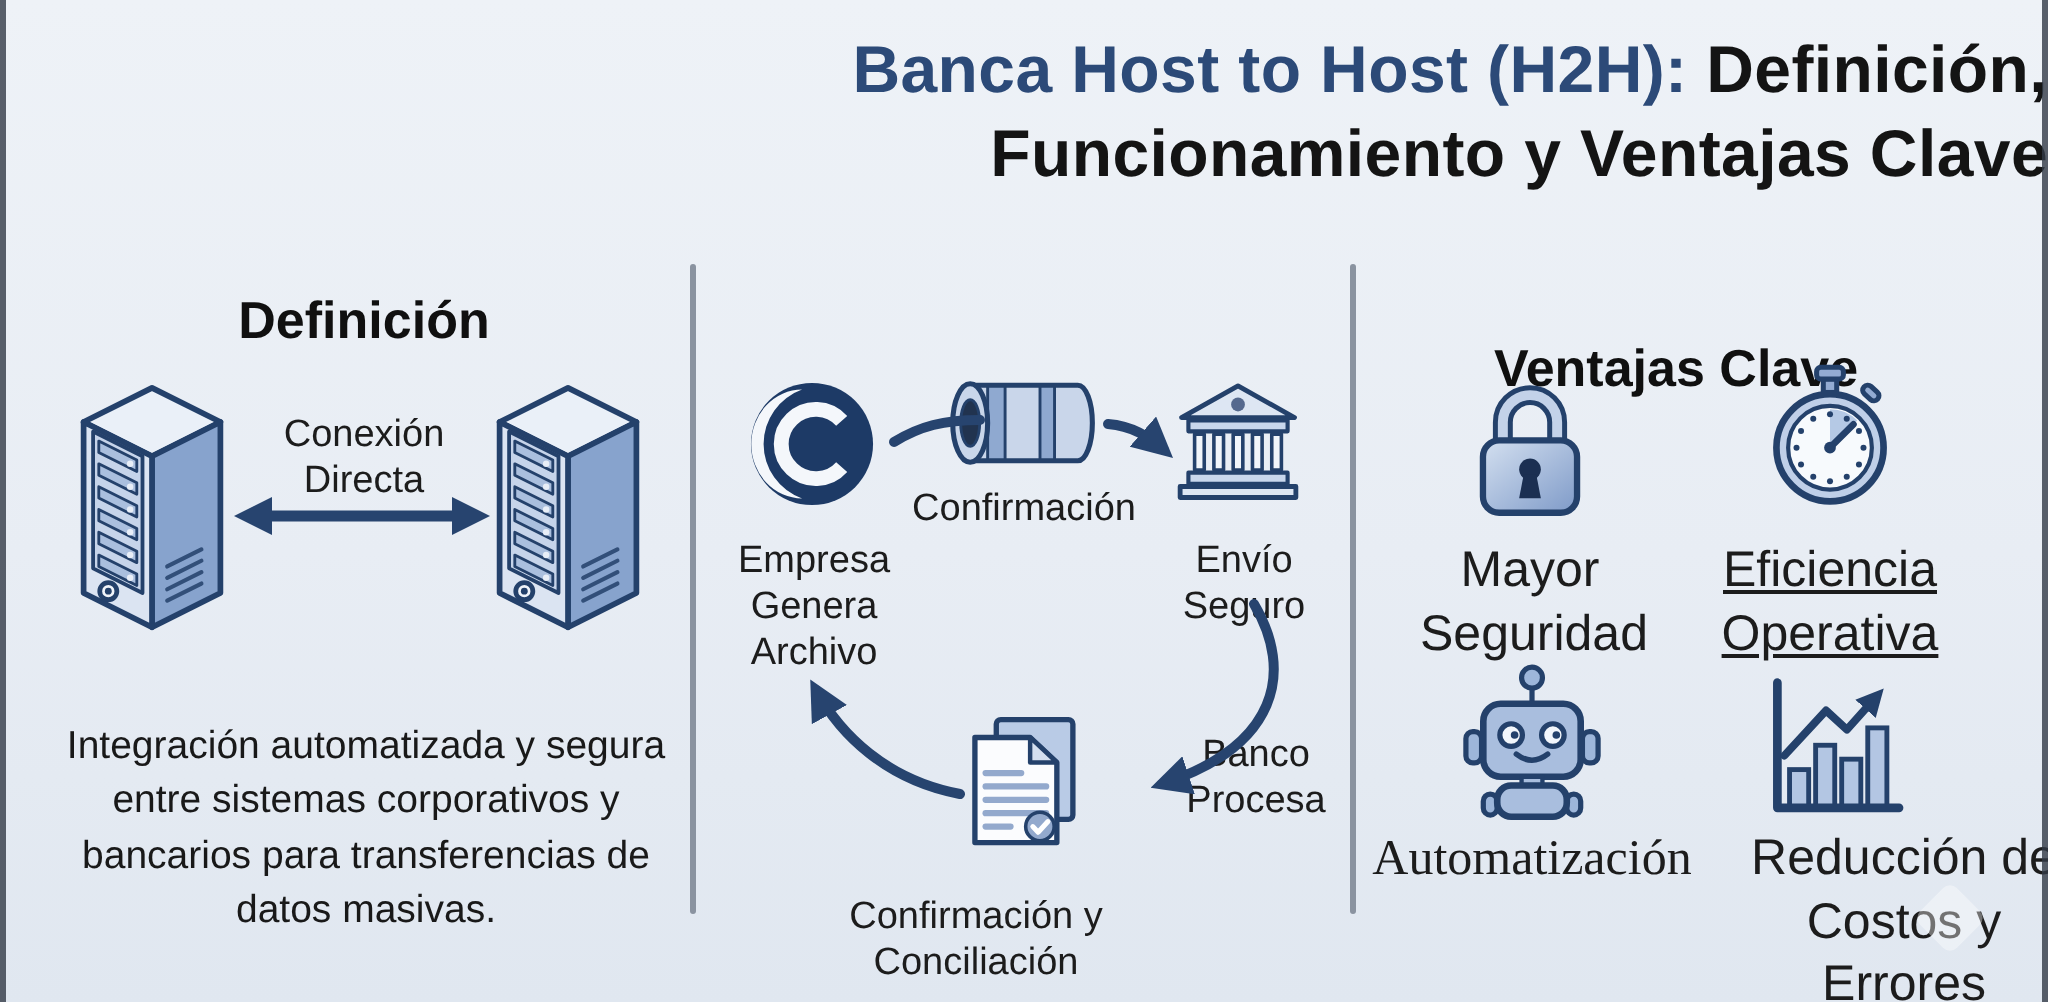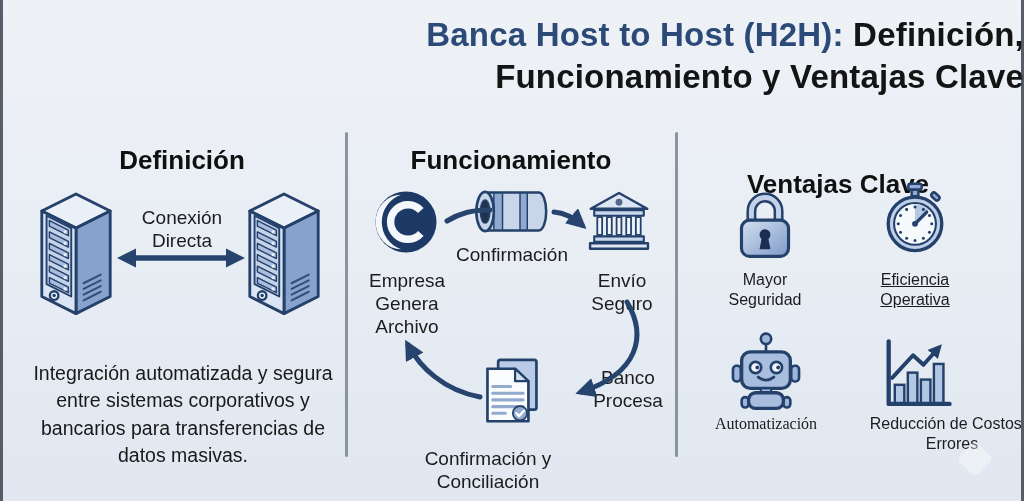--- a/index.html
+++ b/index.html
@@ -18,21 +18,21 @@
   #title .brand{color:#2c4a78;}
   .divider{position:absolute;top:132px;width:2.5px;height:325px;background:#8a93a0;border-radius:2px;}
   .col-heading{
     position:absolute;top:145px;width:250px;text-align:center;
     font-size:26px;font-weight:800;color:#101010;
   }
   .label{
     position:absolute;text-align:center;font-size:19px;line-height:1.22;color:#1c1c1c;
   }
   .label-lg{
-    position:absolute;text-align:center;font-size:16px;line-height:1.26;color:#1c1c1c;
+    position:absolute;text-align:center;font-size:25px;line-height:1.26;color:#1c1c1c;
   }
   .para{
     position:absolute;left:26px;top:360px;width:314px;text-align:center;
     font-size:19.5px;line-height:1.4;color:#191919;
   }
   .icon{position:absolute;display:block;}
   #overlay{position:absolute;left:0;top:0;pointer-events:none;}
   #watermark{
     position:absolute;left:962px;top:446px;width:26px;height:26px;
     background:rgba(255,255,255,.38);transform:rotate(45deg);border-radius:5px;
@@ -45,21 +45,20 @@
 
   <div id="title">
     <div><span class="brand">Banca Host to Host (H2H):</span><span> Definición,</span></div>
     <div>Funcionamiento y Ventajas Clave</div>
   </div>
 
   <div class="divider" style="left:345px;"></div>
   <div class="divider" style="left:675px;"></div>
 
   <div class="col-heading" style="left:57px;">Definición</div>
-  <div class="col-heading" style="left:386px;">Funcionamiento</div>
   <div class="col-heading" style="left:713px;margin-top:24px;">Ventajas Clave</div>
 
   <svg class="icon" style="left:38px;top:190px;" width="76" height="138" viewBox="0 0 80 145" role="img">
     <g stroke="#24416b" stroke-linejoin="round">
       <path d="M40,4 L76,22 L40,40 L4,22 Z" fill="#eaf0f8" stroke-width="3"></path>
       <path d="M40,40 L76,22 L76,112 L40,130 Z" fill="#87a3cd" stroke-width="3"></path>
       <path d="M4,22 L4,112 L40,130 L40,40 Z" fill="#dbe4f2" stroke-width="3"></path>
       <path d="M9,27 L35,40 L35,112 L9,99 Z" fill="#c6d4ea" stroke-width="2"></path>
       <g fill="#aabfde" stroke-width="1.5">
         <path d="M12,32 L32,42 L32,48 L12,38 Z"></path>

